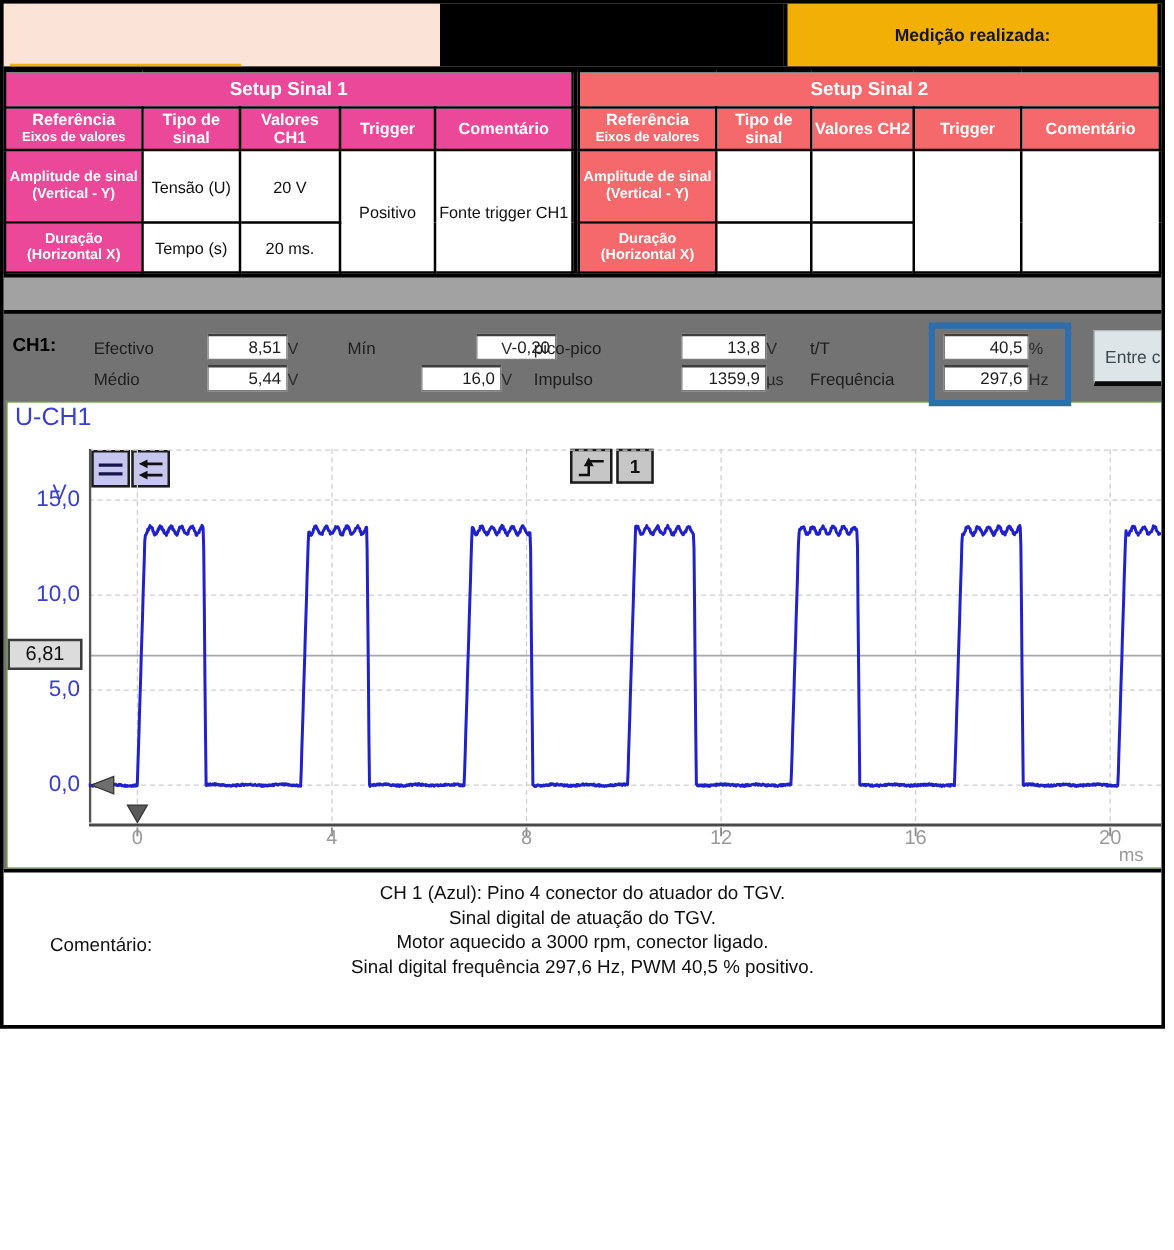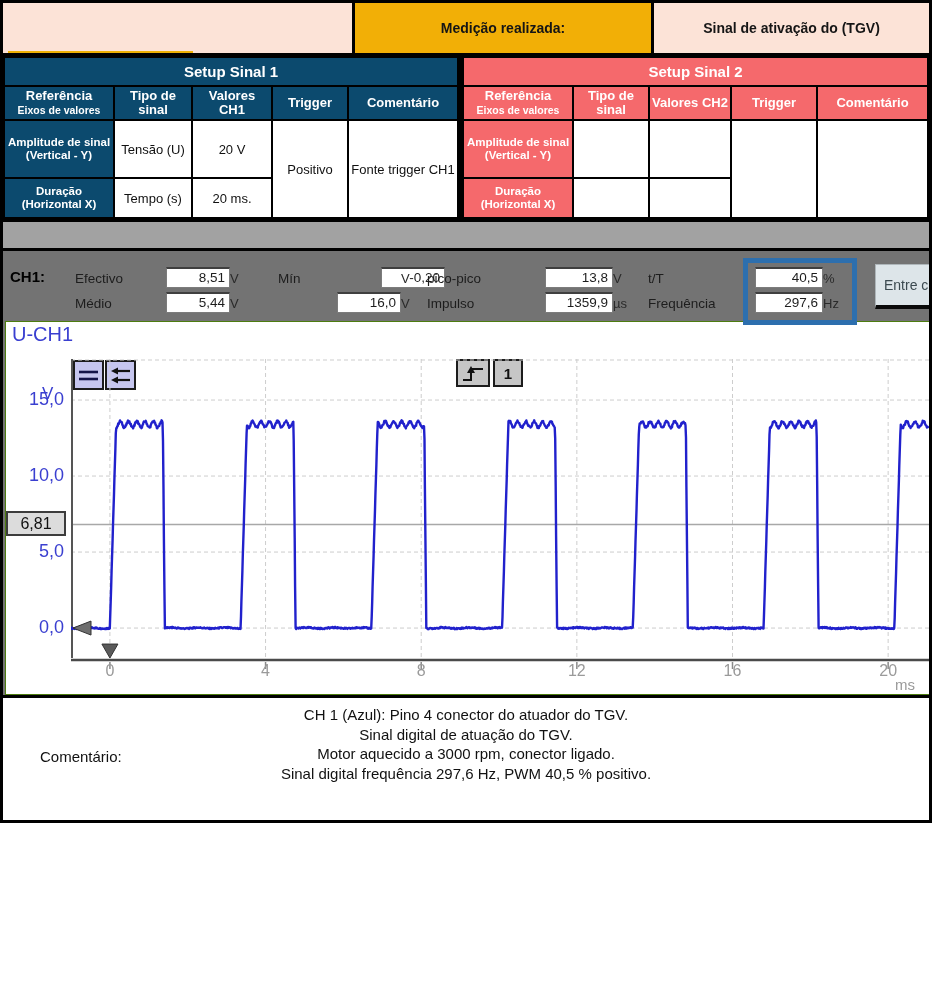--- a/index.html
+++ b/index.html
@@ -13,21 +13,21 @@
   .hdr-mid{width:296px;background:#f2af06;border-left:3px solid #000;border-right:3px solid #000;}
   .hdr-right{flex:1;background:#fce3d7;}
   .hdr-underline{position:absolute;left:5px;bottom:0;width:185px;height:2px;background:#edb005;}
 
   
   .tables{display:flex;border-top:3px solid #000;}
   .t1{width:456px;}
   .t2{flex:1;border-left:3px solid #000;}
   table.setup{width:100%;border-collapse:collapse;table-layout:fixed;}
   table.setup th,table.setup td{border:2px solid #000;text-align:center;vertical-align:middle;padding:1px 2px;overflow:hidden;}
-  .acc1{background:#0c4a6e;color:#fff;}
+  .acc1{background:#ec4899;color:#fff;}
   .acc2{background:#f5696c;color:#fff;}
   tr.trow-title{height:29px;}
   tr.trow-title th{font-size:15px;font-weight:bold;}
   tr.trow-cols{height:34px;}
   tr.trow-cols th{font-size:13px;font-weight:bold;line-height:14px;}
   .col-sub{font-size:10.5px;font-weight:bold;}
   tr.trow-d1{height:58px;}
   tr.trow-d2{height:40px;}
   td.refcell{font-size:11.5px;font-weight:bold;line-height:13px;}
   td.datacell{background:#fff;font-size:13px;color:#111;}
@@ -67,21 +67,20 @@
 </head>
 <body>
 
 <div class="doc">
 
   <div class="hdr">
     <div class="hdr-cell hdr-left">
       <div class="hdr-underline"></div>
     </div>
     <div class="hdr-cell hdr-mid">Medição realizada:</div>
-    <div class="hdr-cell hdr-right">Sinal de ativação do (TGV)</div>
   </div>
 
   <div class="tables">
     <div class="t1">
       <table class="setup">
         <colgroup>
             <col style="width:110px">
             <col style="width:78px">
             <col style="width:80px">
             <col style="width:76px">

